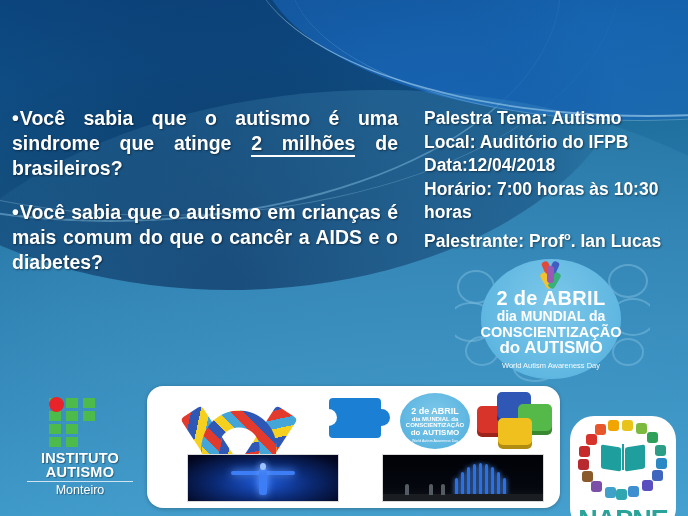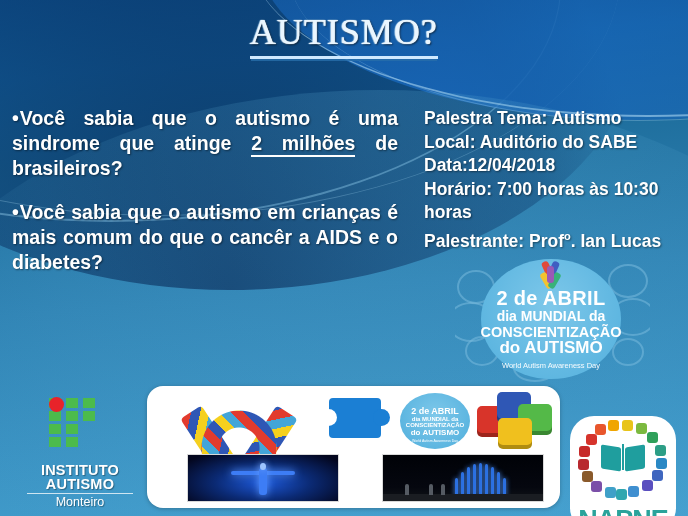--- a/index.html
+++ b/index.html
@@ -167,21 +167,21 @@
   #photo2 .rib{position:absolute;bottom:0;width:3px;background:#2b6fe0;border-radius:2px 2px 0 0;box-shadow:0 0 5px #4f94ff;}
   #photo2 .ground{position:absolute;left:0;bottom:0;width:100%;height:7px;background:#1a1d22;}
   #photo2 .fig{position:absolute;bottom:6px;width:4px;height:11px;background:#555b63;border-radius:2px 2px 0 0;}
   
   #ifpb{position:absolute;left:18px;top:398px;width:124px;height:112px;z-index:6;text-align:center;}
   .ifgrid{position:relative;width:62px;height:50px;margin:0 auto;}
   .ifgrid s{position:absolute;width:12px;height:10px;background:#4cbb4c;display:block;}
   .ifgrid .dot{position:absolute;left:0px;top:-1px;width:15px;height:15px;border-radius:50%;background:#e8232a;}
   .ifname{
     color:#ffffff;font-weight:bold;font-size:14.5px;line-height:14px;letter-spacing:.2px;
-    margin-top:15px;text-shadow:1px 1px 1px rgba(0,0,0,.35);
+    margin-top:3px;text-shadow:1px 1px 1px rgba(0,0,0,.35);
   }
   .ifstate{color:#ffffff;font-size:13px;line-height:15px;text-shadow:1px 1px 1px rgba(0,0,0,.35);}
   .ifrule{width:106px;height:1px;background:rgba(255,255,255,.75);margin:2px auto 2px;}
   .ifcampus{color:#ffffff;font-size:12.5px;line-height:13.5px;text-shadow:1px 1px 1px rgba(0,0,0,.35);}
   
   #napne{
     position:absolute;left:570px;top:416px;width:106px;height:116px;z-index:6;
     background:#ffffff;border-radius:24px;overflow:hidden;
   }
   .napring{position:absolute;left:8px;top:4px;width:90px;height:78px;}
@@ -207,31 +207,30 @@
 
   <div class="swoosh sw1"></div>
   <div class="swoosh sw2"></div>
   <div class="swoosh sw3"></div>
   <div class="swoosh sw4"></div>
   <div class="swoosh sw5"></div>
   <div class="swoosh sw6"></div>
   <div class="swoosh sw7"></div>
 
   <div id="title">
-    <span class="tl"><span class="u">AUTISMO?</span></span>
   </div>
 
   <div id="bullets">
     <p><span class="bul">•</span><span>Você sabia que o autismo é uma sindrome que atinge </span><u>2 milhões</u><span> de brasileiros?</span></p>
     <p><span class="bul">•</span><span>Você sabia que o autismo em crianças é mais comum do que o cancêr a AIDS e o diabetes?</span></p>
   </div>
 
   <div id="info">
     <div>Palestra Tema: Autismo</div>
-    <div>Local: Auditório do SABE</div>
+    <div>Local: Auditório do IFPB</div>
     <div>Data:12/04/2018</div>
     <div>Horário: 7:00 horas às 10:30 horas</div>
     <div><span>Palestrante: Prof</span><sup>o</sup><span>. Ian Lucas</span></div>
   </div>
 
   <div id="badge">
     <div class="doodles">
       <i class="doodle" style="left:2px;top:16px;width:34px;height:30px;"></i>
       <i class="doodle" style="left:-8px;top:48px;width:44px;height:36px;"></i>
       <i class="doodle" style="left:10px;top:82px;width:30px;height:26px;"></i>

